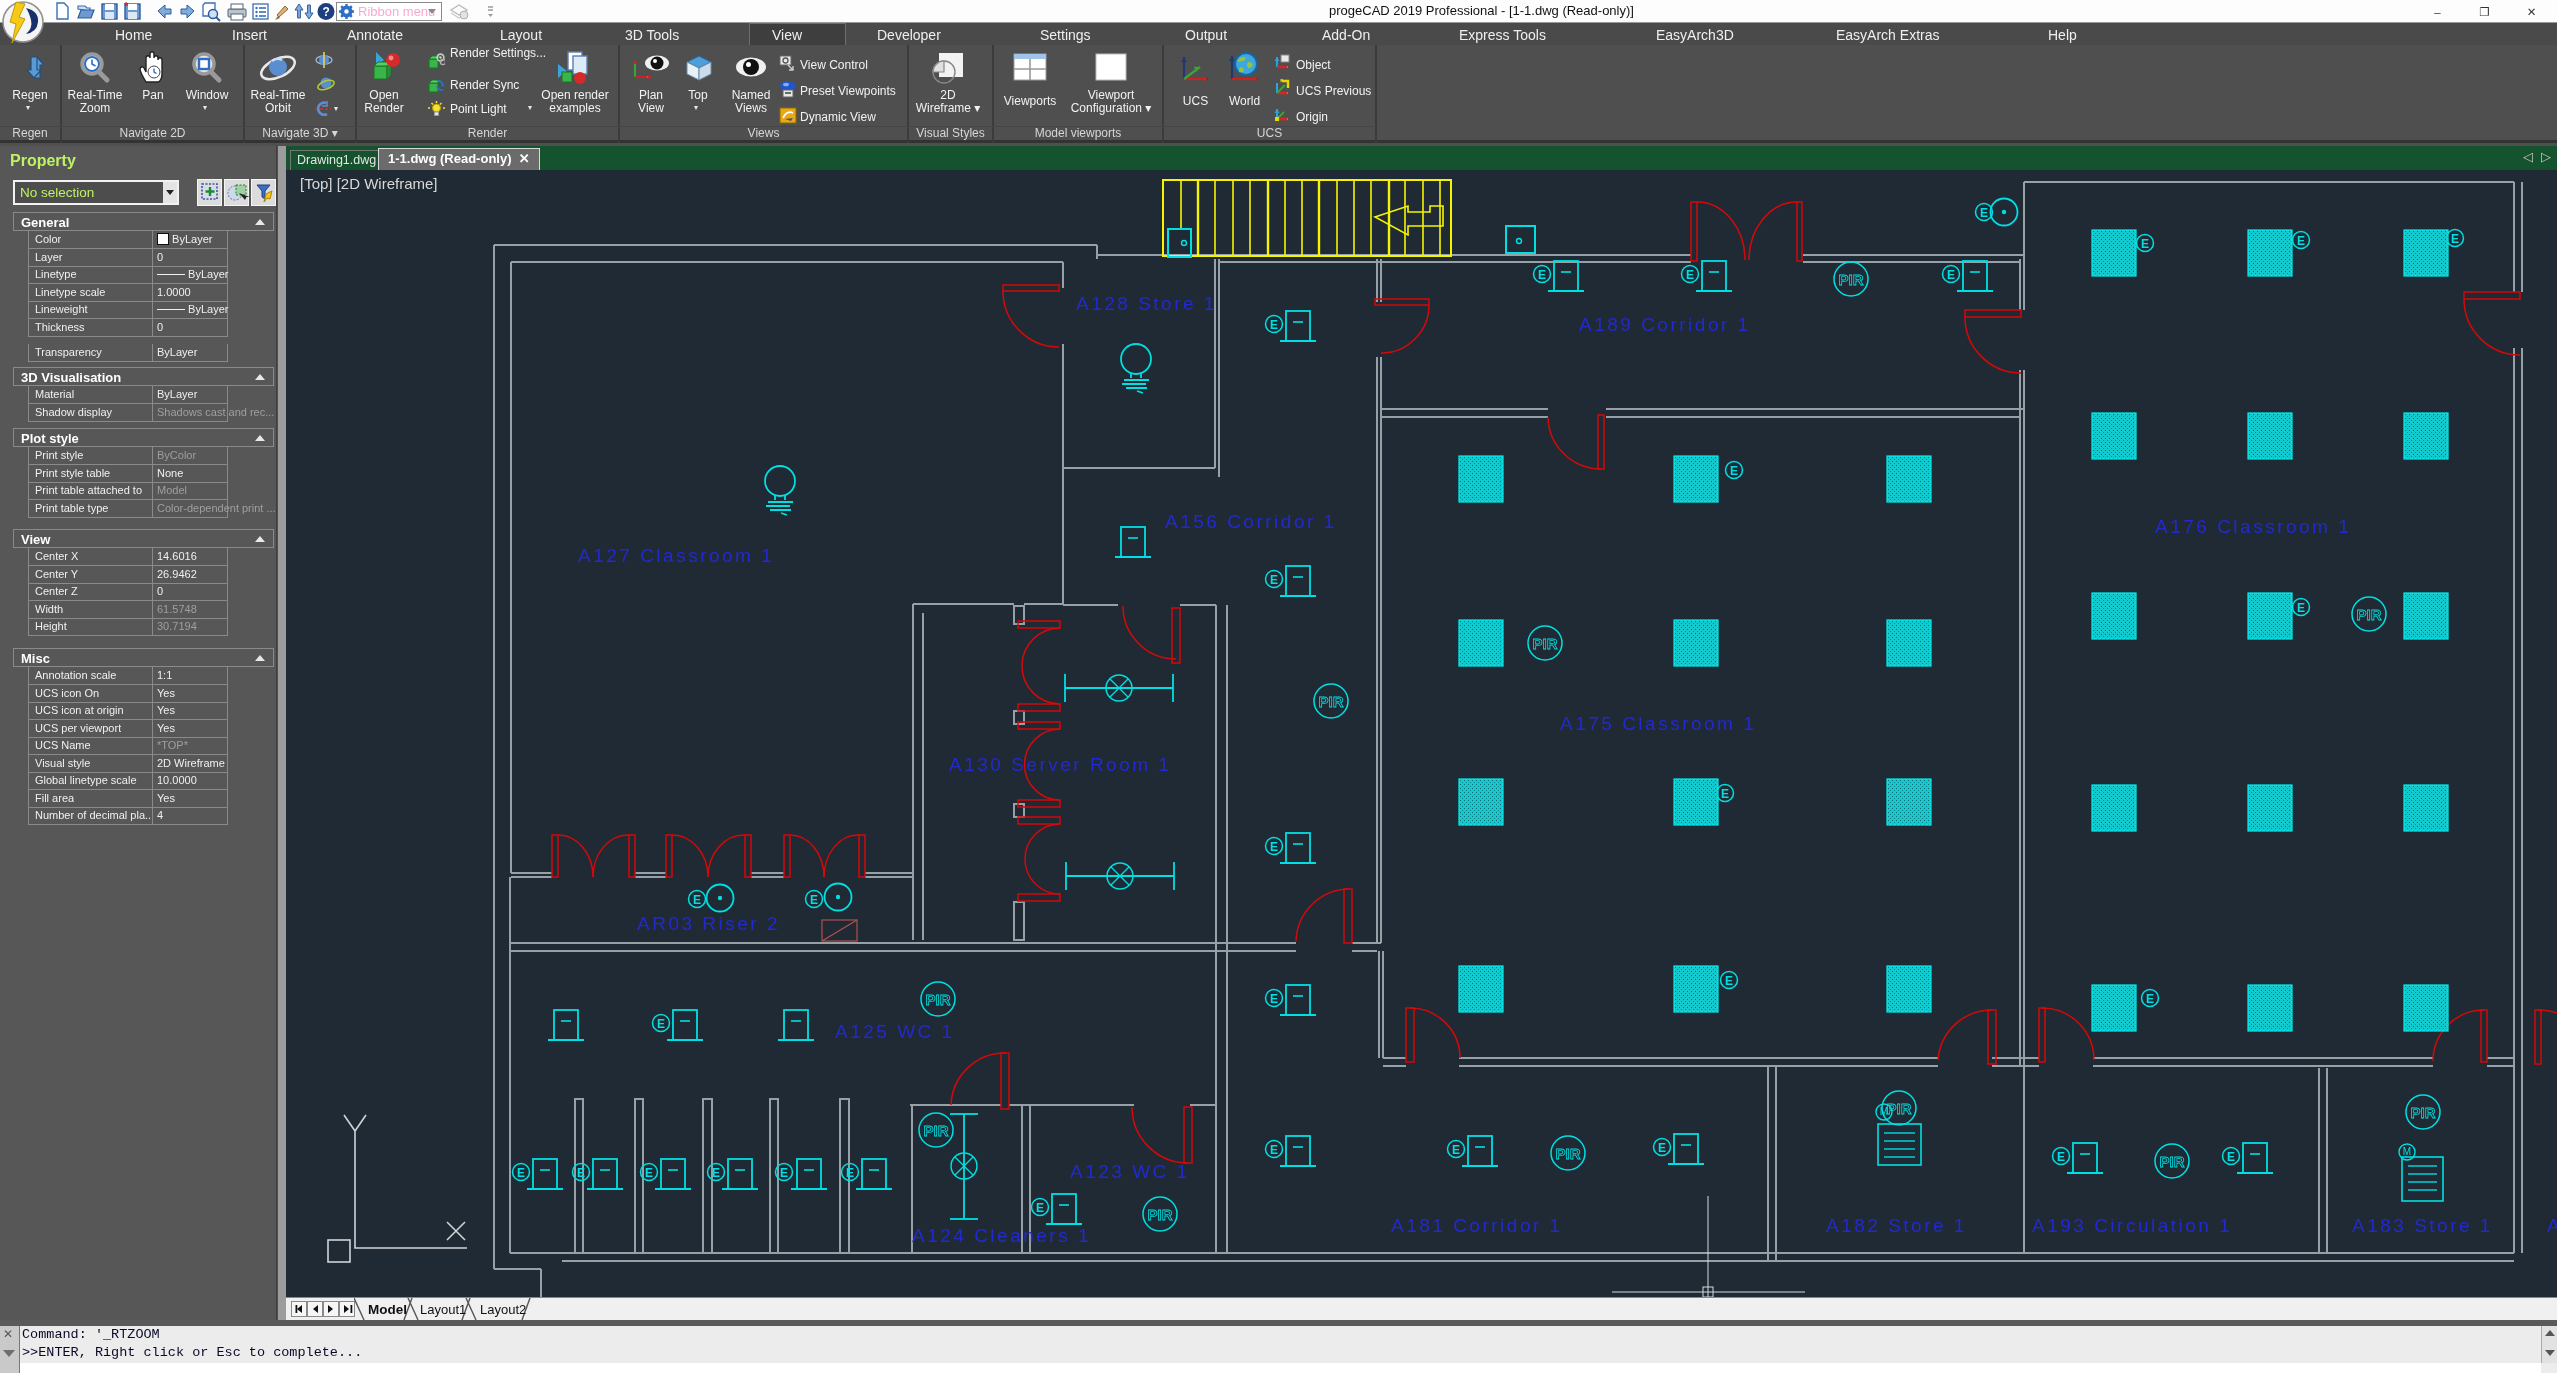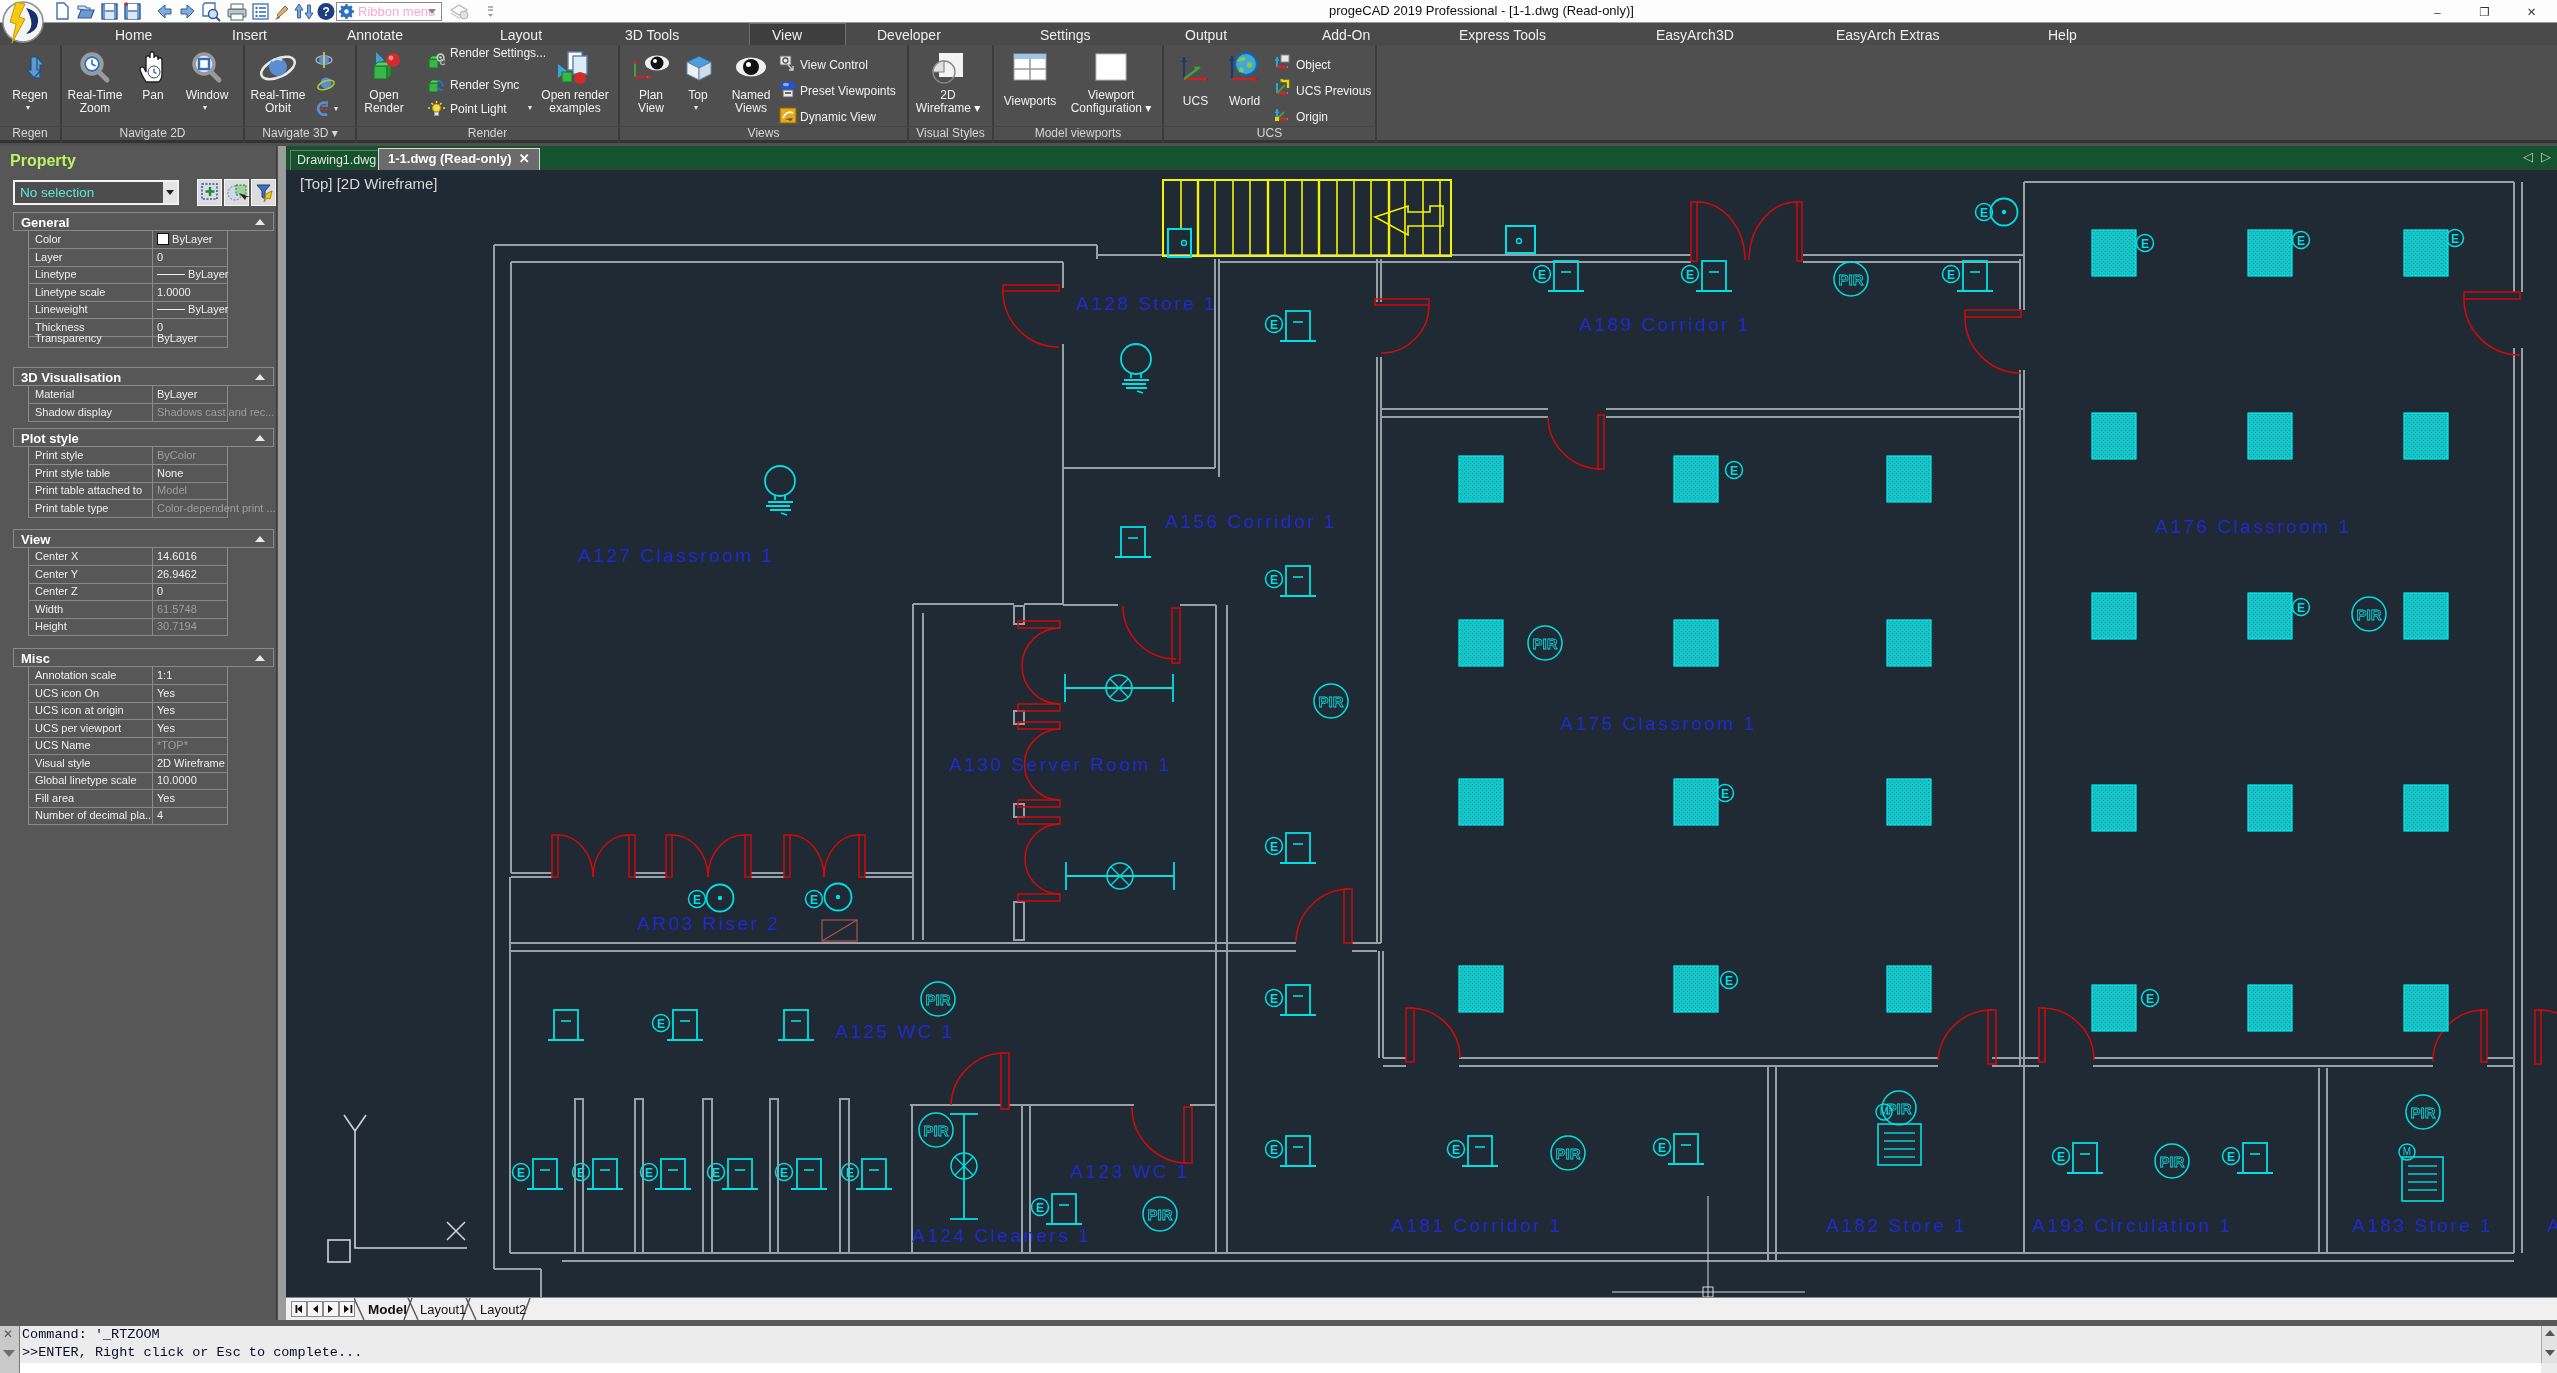--- a/index.html
+++ b/index.html
@@ -356,21 +356,21 @@
       <path d="M3 4 l-2.5 4 h5 z" fill="#2aa4e0"></path>
       <path d="M3 14 h10" stroke="#dd2222" stroke-width="2.6"></path>
       <path d="M3 14 l7-7" stroke="#3ba33b" stroke-width="2"></path>
       <rect x="1" y="12" width="4" height="4" fill="#e8d800"></rect>
     </svg>
     <div class="btxt" style="left:1296px;top:66px;width:60px;text-align:left;">Origin</div>
   </div>
   <div class="abs" id="panel">
     <div class="ptitle">Property</div>
     <div class="abs" style="left:13px;top:34px;width:166px;height:25px;background:#4d4d4d;border:2px solid #f2f2f2;">
-      <span style="position:absolute;left:5px;top:3px;font-size:13.5px;color:#5eead4;">No selection</span>
+      <span style="position:absolute;left:5px;top:3px;font-size:13.5px;color:#bef264;">No selection</span>
     </div>
     <div class="abs" style="left:163px;top:36px;width:14px;height:21px;background:#e4e4e4;">
       <div style="position:absolute;left:3px;top:8px;width:0;height:0;border-left:4px solid transparent;border-right:4px solid transparent;border-top:5px solid #222;"></div>
     </div>
     <div class="abs" style="left:197px;top:33px;width:25px;height:27px;background:#dcdcdc;border:1px solid #f5f5f5;">
       <svg width="23" height="23" style="margin:1px;">
           <rect x="3" y="3" width="15" height="15" fill="none" stroke="#3355bb" stroke-dasharray="2 1.5" stroke-width="1.6"></rect>
           <path d="M11 6 v9 M6.5 10.5 h9" stroke="#1a8a3a" stroke-width="2.4"></path>
         </svg>
     </div>
@@ -415,21 +415,21 @@
     <div class="prow" style="top:155px;">
         <span class="k">Lineweight</span>
         <span class="vb"></span>
         <span class="v"><span style="display:inline-block;width:28px;height:1.5px;background:#f0f0f0;vertical-align:3px;"></span> ByLayer</span>
       </div>
     <div class="prow" style="top:172.5px;">
         <span class="k">Thickness</span>
         <span class="vb"></span>
         <span class="v">0</span>
       </div>
-    <div class="prow" style="top:184px;">
+    <div class="prow" style="top:198px;">
         <span class="k">Transparency</span>
         <span class="vb"></span>
         <span class="v">ByLayer</span>
       </div>
 
     <div class="sechdr" style="top:221px;">
         <span>3D Visualisation</span>
         <i></i>
       </div>
     <div class="prow" style="top:240px;">

